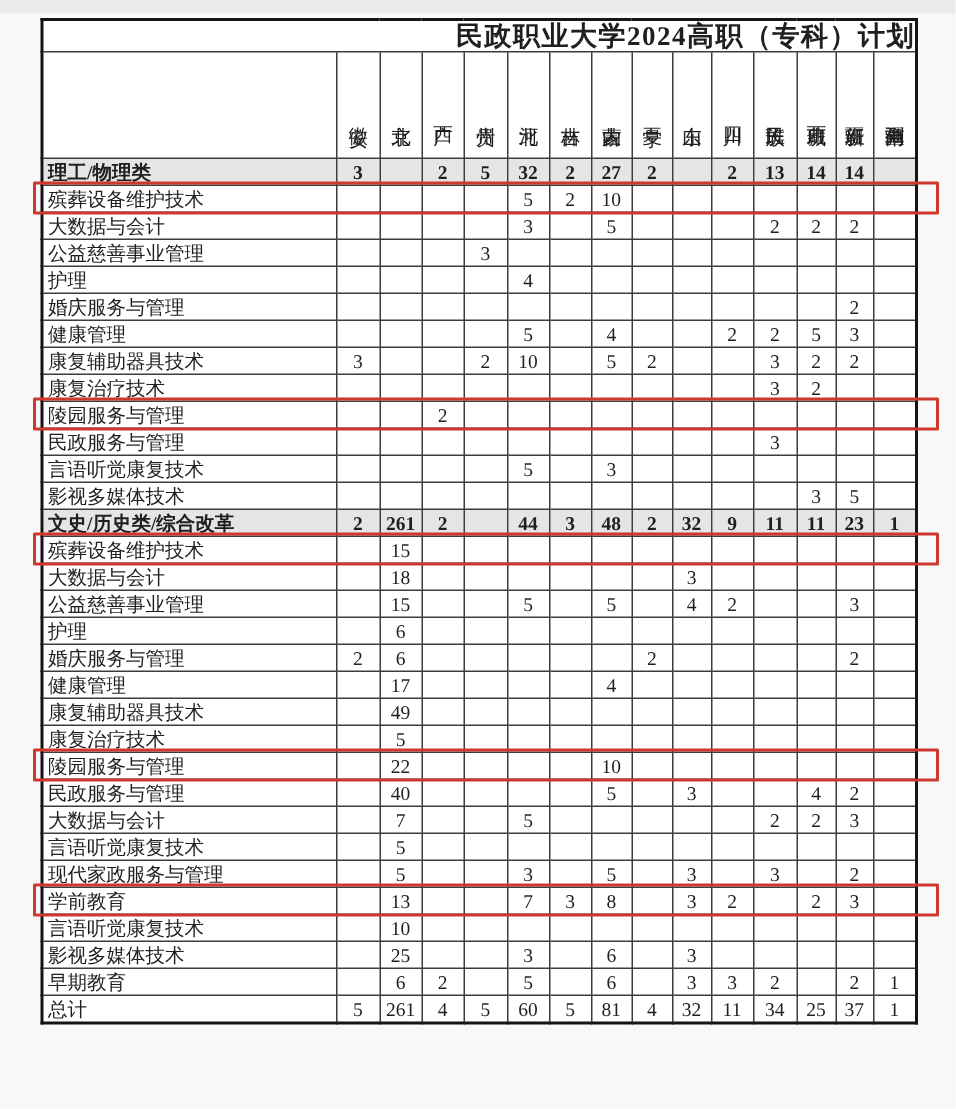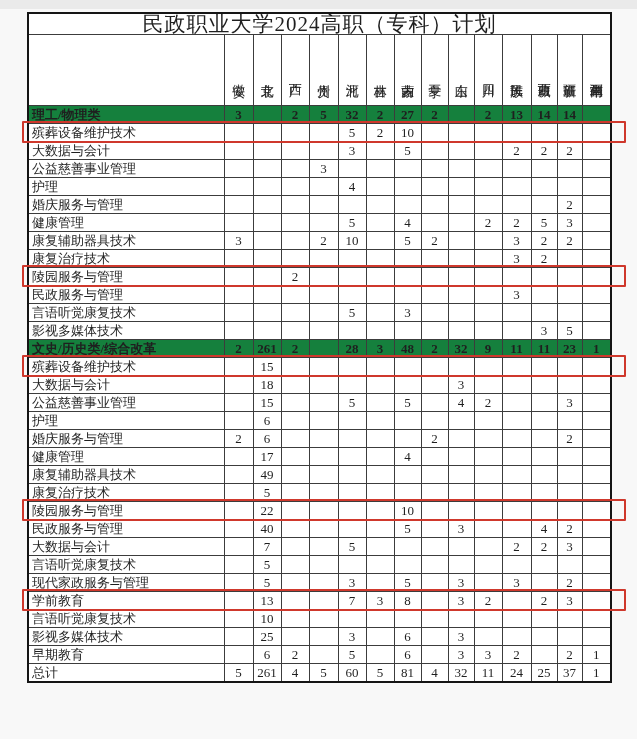--- a/index.html
+++ b/index.html
@@ -14,28 +14,28 @@
   table{
     border-collapse:collapse;table-layout:fixed;background:#fff;
     border:2px solid #151515;
   }
   td{
     border:1px solid #3c3c3c;
     font-size:13px;text-align:center;vertical-align:middle;
     padding:0;height:17px;line-height:16px;
     overflow:hidden;white-space:nowrap;
   }
-  td.title-cell{height:20px;font-weight:normal;font-size:21px;letter-spacing:1px;}
+  td.title-cell{height:20px;font-weight:bold;font-size:18px;letter-spacing:1px;text-align:right;}
   td.head-cell{height:70px;}
   .vtext{
     writing-mode:vertical-rl;text-orientation:upright;
     display:inline-block;font-size:13px;line-height:1.05;margin:0 auto;
   }
   td.label-cell{text-align:left;padding-left:3px;}
-  tr.section-row td{background:#15803d;font-weight:bold;}
+  tr.section-row td{background:#e5e5e5;font-weight:bold;}
   .hl-box{
     position:absolute;left:-5px;width:604px;
     border:2px solid #cf382c;border-radius:1px;
     pointer-events:none;box-sizing:border-box;
   }
 </style>
 </head>
 <body>
 
 <div class="top-strip"></div>
@@ -302,21 +302,21 @@
           <td>3</td>
           <td>5</td>
           <td></td>
         </tr>
         <tr class="section-row">
           <td class="label-cell">文史/历史类/综合改革</td>
           <td>2</td>
           <td>261</td>
           <td>2</td>
           <td></td>
-          <td>28</td>
+          <td>44</td>
           <td>3</td>
           <td>48</td>
           <td>2</td>
           <td>32</td>
           <td>9</td>
           <td>11</td>
           <td>11</td>
           <td>23</td>
           <td>1</td>
         </tr>
@@ -614,21 +614,21 @@
           <td>5</td>
           <td>261</td>
           <td>4</td>
           <td>5</td>
           <td>60</td>
           <td>5</td>
           <td>81</td>
           <td>4</td>
           <td>32</td>
           <td>11</td>
-          <td>24</td>
+          <td>34</td>
           <td>25</td>
           <td>37</td>
           <td>1</td>
         </tr>
       </tbody>
   </table>
 <div class="hl-box" style="border-color: rgb(207, 56, 44); top: 109px; height: 22px;"></div>
     <div class="hl-box" style="border-color: rgb(207, 56, 44); top: 253px; height: 22px;"></div>
     <div class="hl-box" style="border-color: rgb(207, 56, 44); top: 343px; height: 22px;"></div>
     <div class="hl-box" style="border-color: rgb(207, 56, 44); top: 487px; height: 22px;"></div>

